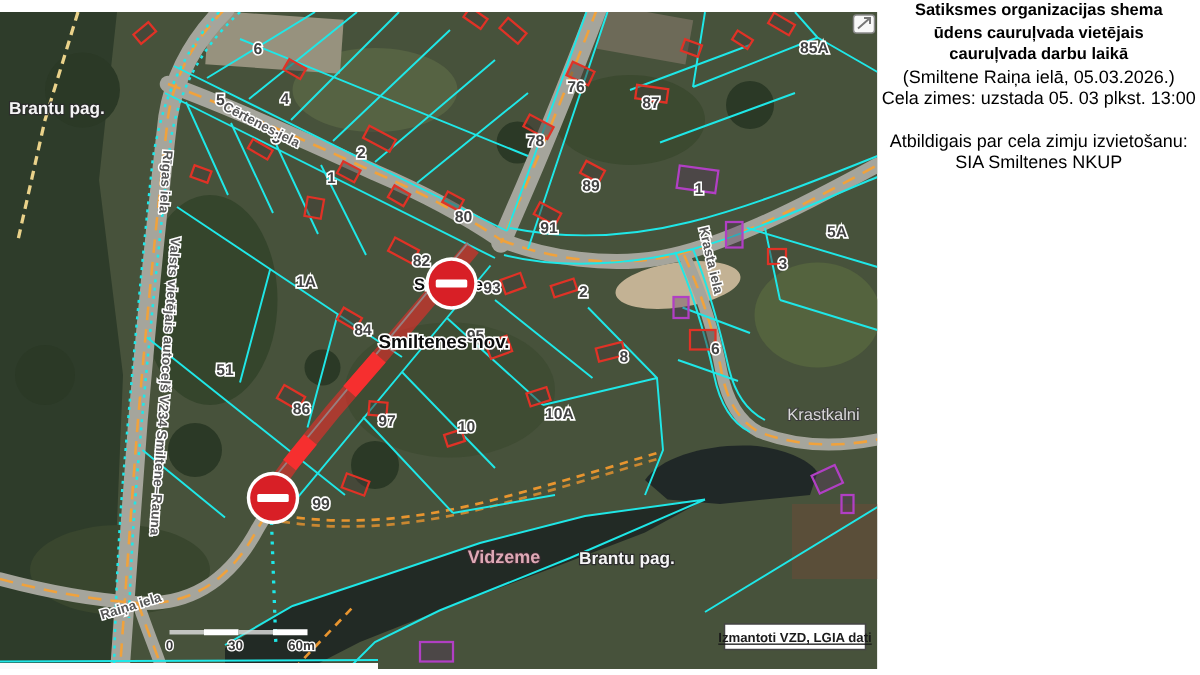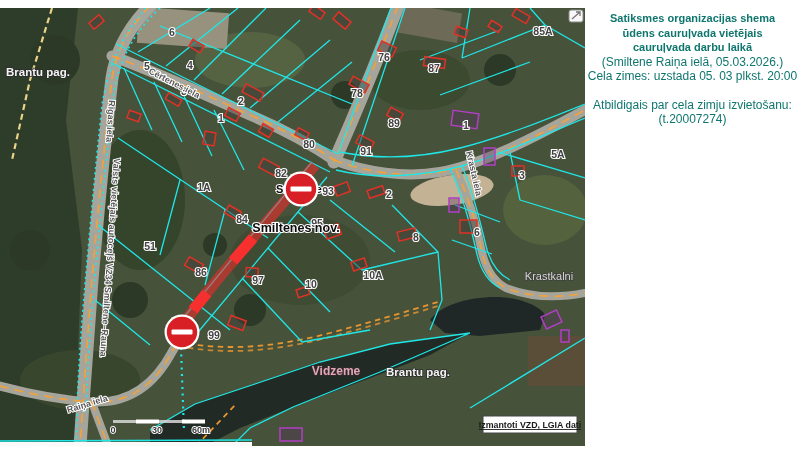--- a/index.html
+++ b/index.html
@@ -29,21 +29,21 @@
   .lbl-start{text-anchor:start;}
   .lbl-pink{font:700 12px "Liberation Sans",sans-serif;fill:#dfa9b6;stroke:#3a2a30;
            stroke-width:1.4px;paint-order:stroke;text-anchor:middle;}
   .lbl-gray{font:400 11px "Liberation Sans",sans-serif;fill:#d8d8d8;stroke:#3a3a3a;
            stroke-width:1.2px;paint-order:stroke;text-anchor:middle;}
   .lbl-scale{font:700 9px "Liberation Sans",sans-serif;fill:#3a3a3a;stroke:#ffffff;
            stroke-width:1.8px;paint-order:stroke;text-anchor:middle;}
   .lbl-attr{font:700 8.8px "Liberation Sans",sans-serif;fill:#1a1a1a;text-anchor:middle;
            text-decoration:underline;}
   .panel{position:absolute;left:585px;top:0;width:215px;height:450px;background:#ffffff;
-         color:#0f766e;text-align:center;padding-top:11px;box-sizing:border-box;}
+         color:#000000;text-align:center;box-sizing:border-box;}
   .panel .pblock div{font-size:12px;line-height:14.5px;white-space:nowrap;}
   .panel .bold div{font-weight:700;font-size:11px;}
   .panel .gap{margin-top:14px;}
 </style>
 </head>
 <body>
 
 <div class="page">
 
   <svg class="map" viewBox="0 8 585 438" xmlns="http://www.w3.org/2000/svg">
@@ -248,21 +248,21 @@
   </svg>
 
   <div class="panel">
     <div class="pblock bold">
         <div>Satiksmes organizacijas shema</div>
         <div>ūdens cauruļvada vietējais</div>
         <div>cauruļvada darbu laikā</div>
       </div>
     <div class="pblock">
         <div>(Smiltene Raiņa ielā, 05.03.2026.)</div>
-        <div>Cela zimes: uzstada 05. 03 plkst. 20:00</div>
+        <div>Cela zimes: uzstada 05. 03 plkst. 13:00</div>
       </div>
     <div class="pblock gap">
         <div>Atbildigais par cela zimju izvietošanu:</div>
-        <div>(t.20007274)</div>
+        <div>SIA Smiltenes NKUP</div>
       </div>
   </div>
 
 </div>
 
 </body></html>

